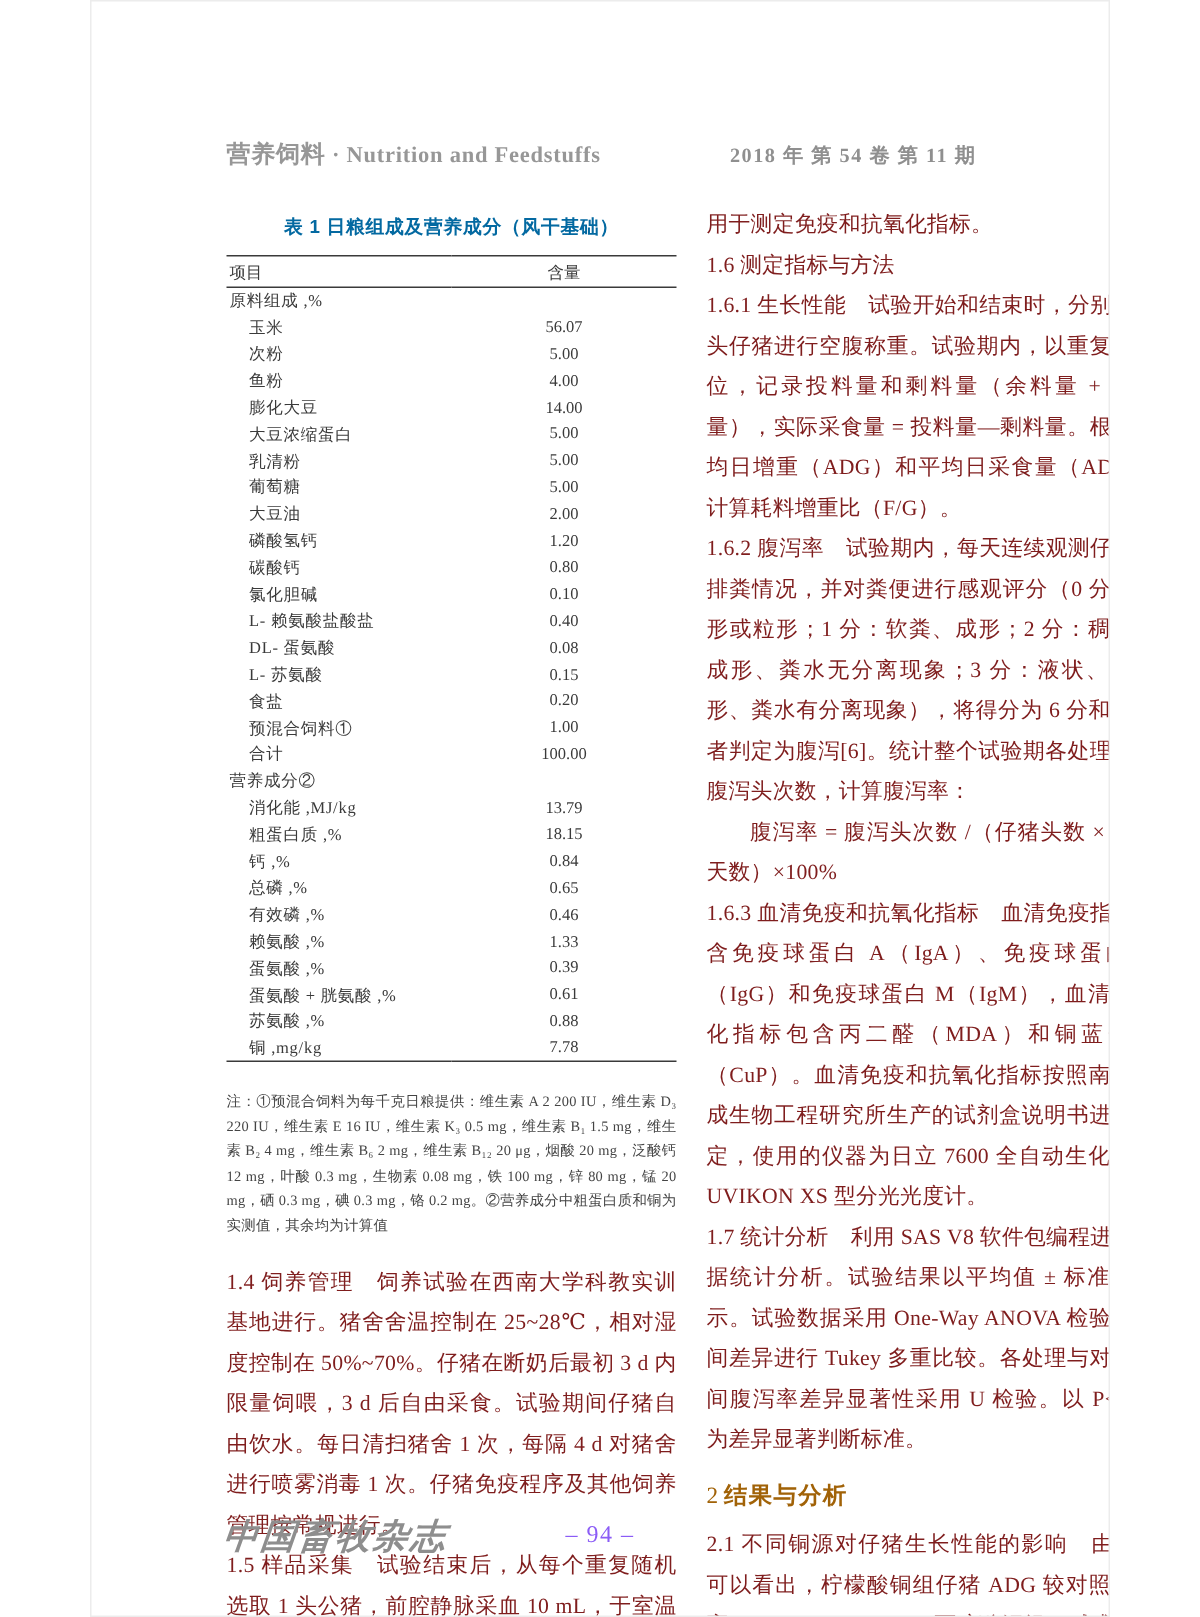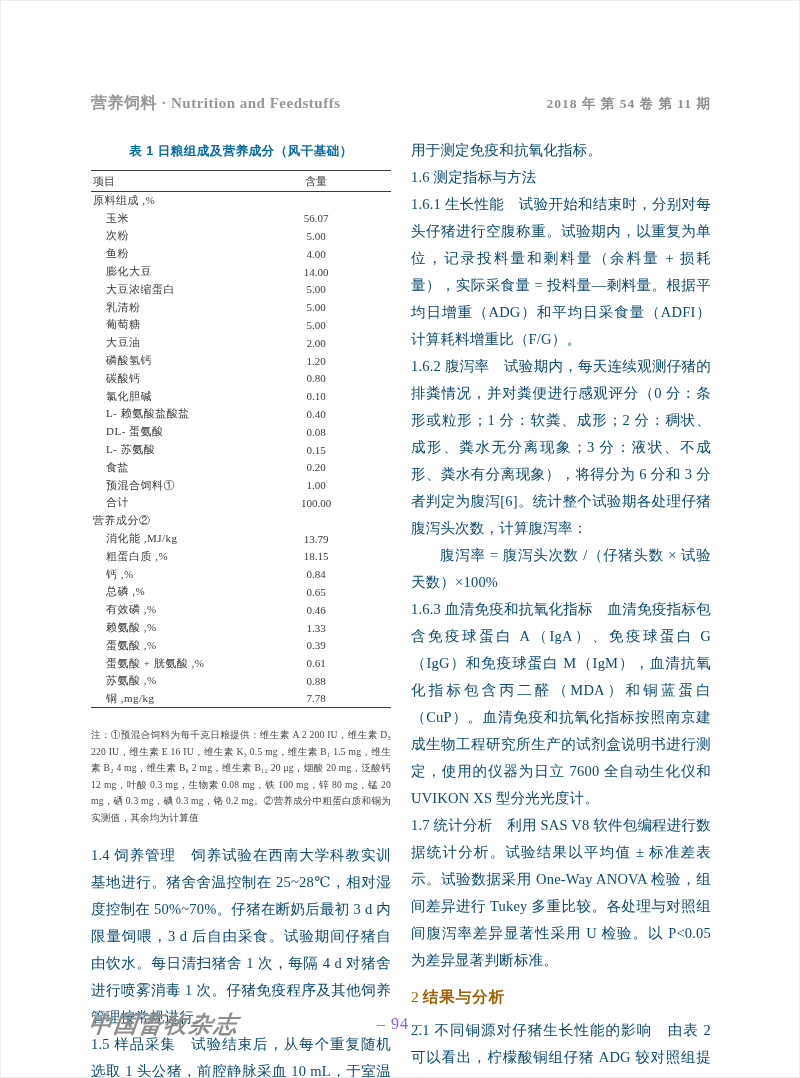--- a/index.html
+++ b/index.html
@@ -1,19 +1,19 @@
 <!DOCTYPE html>
 <html lang="zh"><head>
 <meta charset="utf-8">
 <style>
   * { margin:0; padding:0; box-sizing:border-box; }
   html,body { background:#fff; }
   body { font-family:"Liberation Serif","DejaVu Serif",serif; color:#3c3c3c; }
   .page {
-    position:relative; width:800px; height:1078px; margin:0 auto;
+    position:relative; width:680px; height:1078px; margin:0 auto;
     background:#fff; overflow:hidden; border:1px solid #ececec;
   }
 
   
   .run-head {
     position:absolute; top:92px; left:90px; right:88px;
     display:flex; justify-content:space-between; align-items:baseline;
     color:#979797;
   }
   .journal-name { font-size:15px; font-weight:bold; letter-spacing:0.5px; }
@@ -45,21 +45,21 @@
   table.t1 tr.sub td.c-item { padding-left:15px; }
 
   .tbl-note {
     margin-top:19px; font-size:9.6px; line-height:16.5px; color:#444;
     text-align:justify; letter-spacing:0.2px;
   }
 
   
   .para {
     font-size:14.5px; line-height:27px; text-align:justify;
-    color:#0c4a6e; letter-spacing:0.2px;
+    color:#7f1d1d; letter-spacing:0.2px;
   }
   .left-paras { margin-top:16px; }
   .para.formula { text-indent:2em; }
 
   .results-heading {
     margin:13px 0 9px; font-size:15.5px; color:#a16207;
   }
   .results-heading .num { font-family:"Liberation Serif",serif; }
   .results-heading .label {
     font-family:"Liberation Sans","DejaVu Sans",sans-serif; font-weight:bold;

